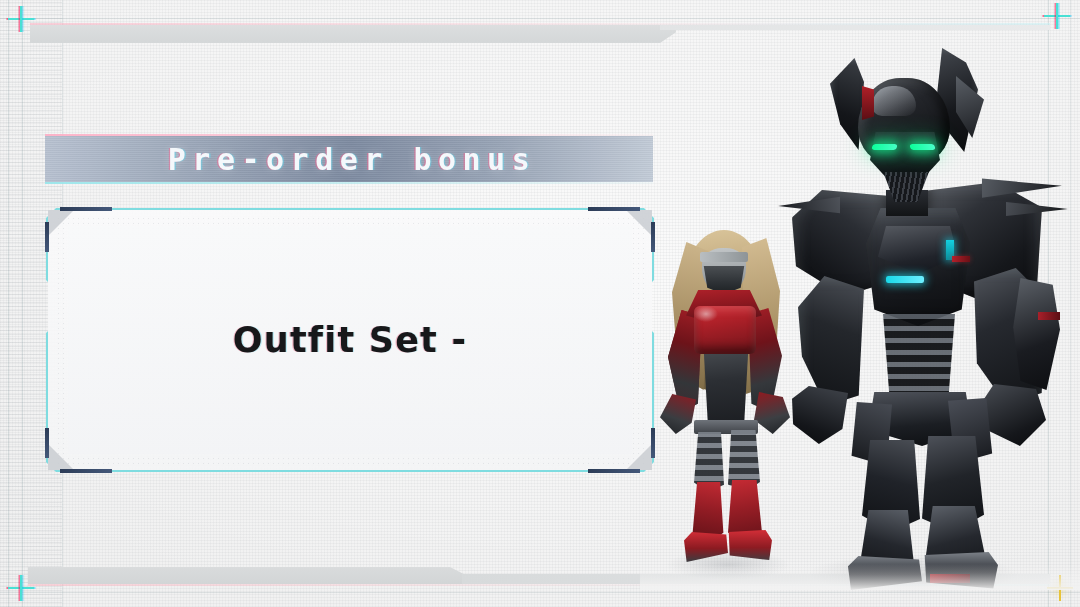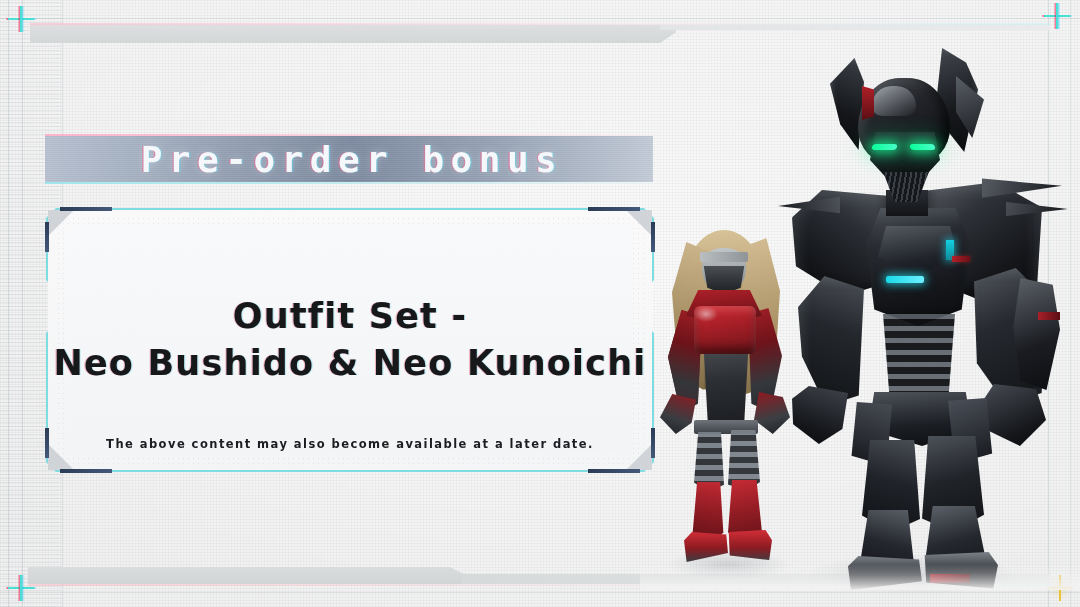--- a/index.html
+++ b/index.html
@@ -101,21 +101,21 @@
     position:absolute; inset:0;
     background-image:repeating-linear-gradient(0deg, rgba(255,255,255,.05) 0 1px, rgba(0,0,0,.03) 1px 2px);
     pointer-events:none;
   }
   .banner-text{
     position:relative;
     width:100%;
     text-align:center;
     color:#f4f8fb;
     font-family:"DejaVu Sans Mono", monospace;
-    font-size:36px; font-weight:bold;
+    font-size:30px; font-weight:bold;
     letter-spacing:6.5px;
     padding-left:6px;
     text-shadow:-1.4px 0 0 rgba(255,90,140,.45), 1.4px 0 0 rgba(90,220,245,.45), 0 0 10px rgba(255,255,255,.25);
   }
 
   
   .frame{
     position:absolute; left:46px; top:208px; width:608px; height:264px;
   }
   .frame-outline{
@@ -573,25 +573,23 @@
     <div class="cb cb-h" style="right:14px; top:-1px; width:52px;"></div>
     <div class="cb cb-h" style="left:14px;  bottom:-1px; width:52px;"></div>
     <div class="cb cb-h" style="right:14px; bottom:-1px; width:52px;"></div>
     <div class="cb cb-v" style="left:-1px;  top:14px; height:30px;"></div>
     <div class="cb cb-v" style="left:-1px;  bottom:14px; height:30px;"></div>
     <div class="cb cb-v" style="right:-1px; top:14px; height:30px;"></div>
     <div class="cb cb-v" style="right:-1px; bottom:14px; height:30px;"></div>
 
     <div class="title">
       <div class="title-line">Outfit Set -</div>
-      <div class="title-line">Neo Bushido &amp; Neo Kunoichi</div>
     </div>
   </div>
 
-  <div class="disclaimer">The above content may also become available at a later date.</div>
 
   <div class="chars">
 
     <div class="shadow" style="left:168px; top:524px; width:210px; height:40px;"></div>
     <div class="shadow" style="left:26px;  top:520px; width:124px; height:30px;"></div>
 
     <div class="mech">
       <div class="pc m-shoulder-l"></div>
       <div class="pc m-shoulder-r"></div>
       <div class="pc m-spike-l"></div>

